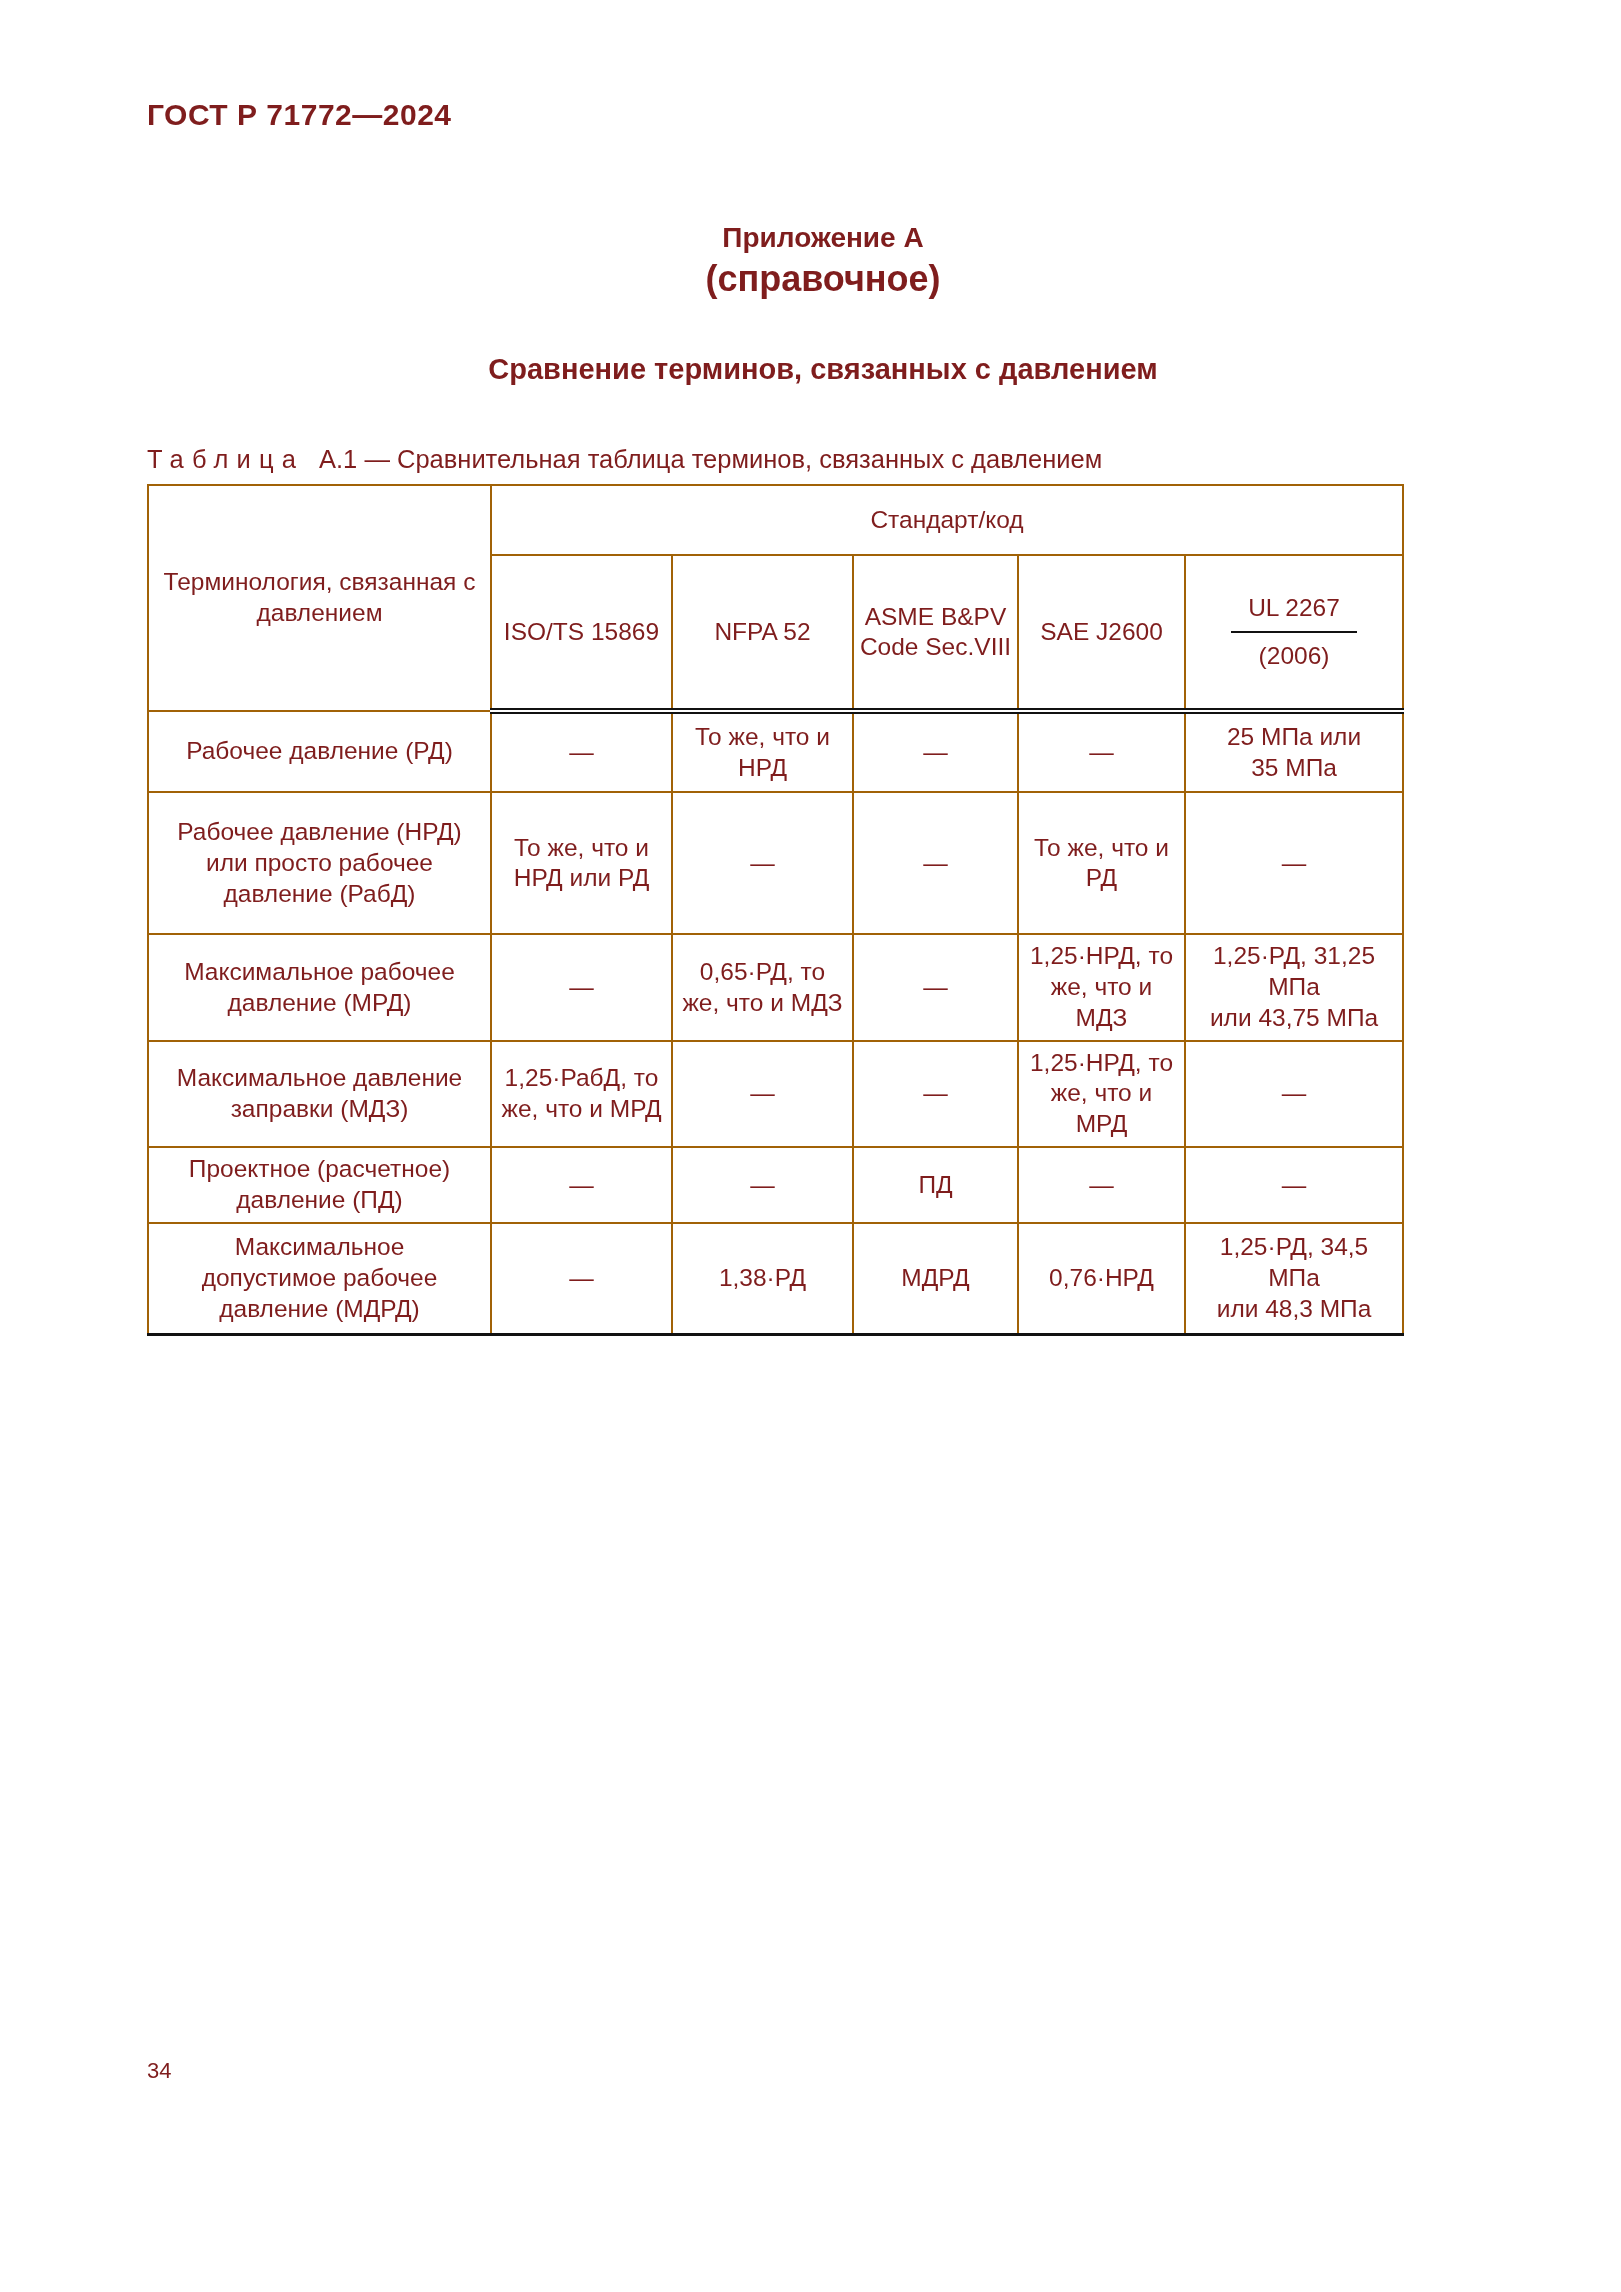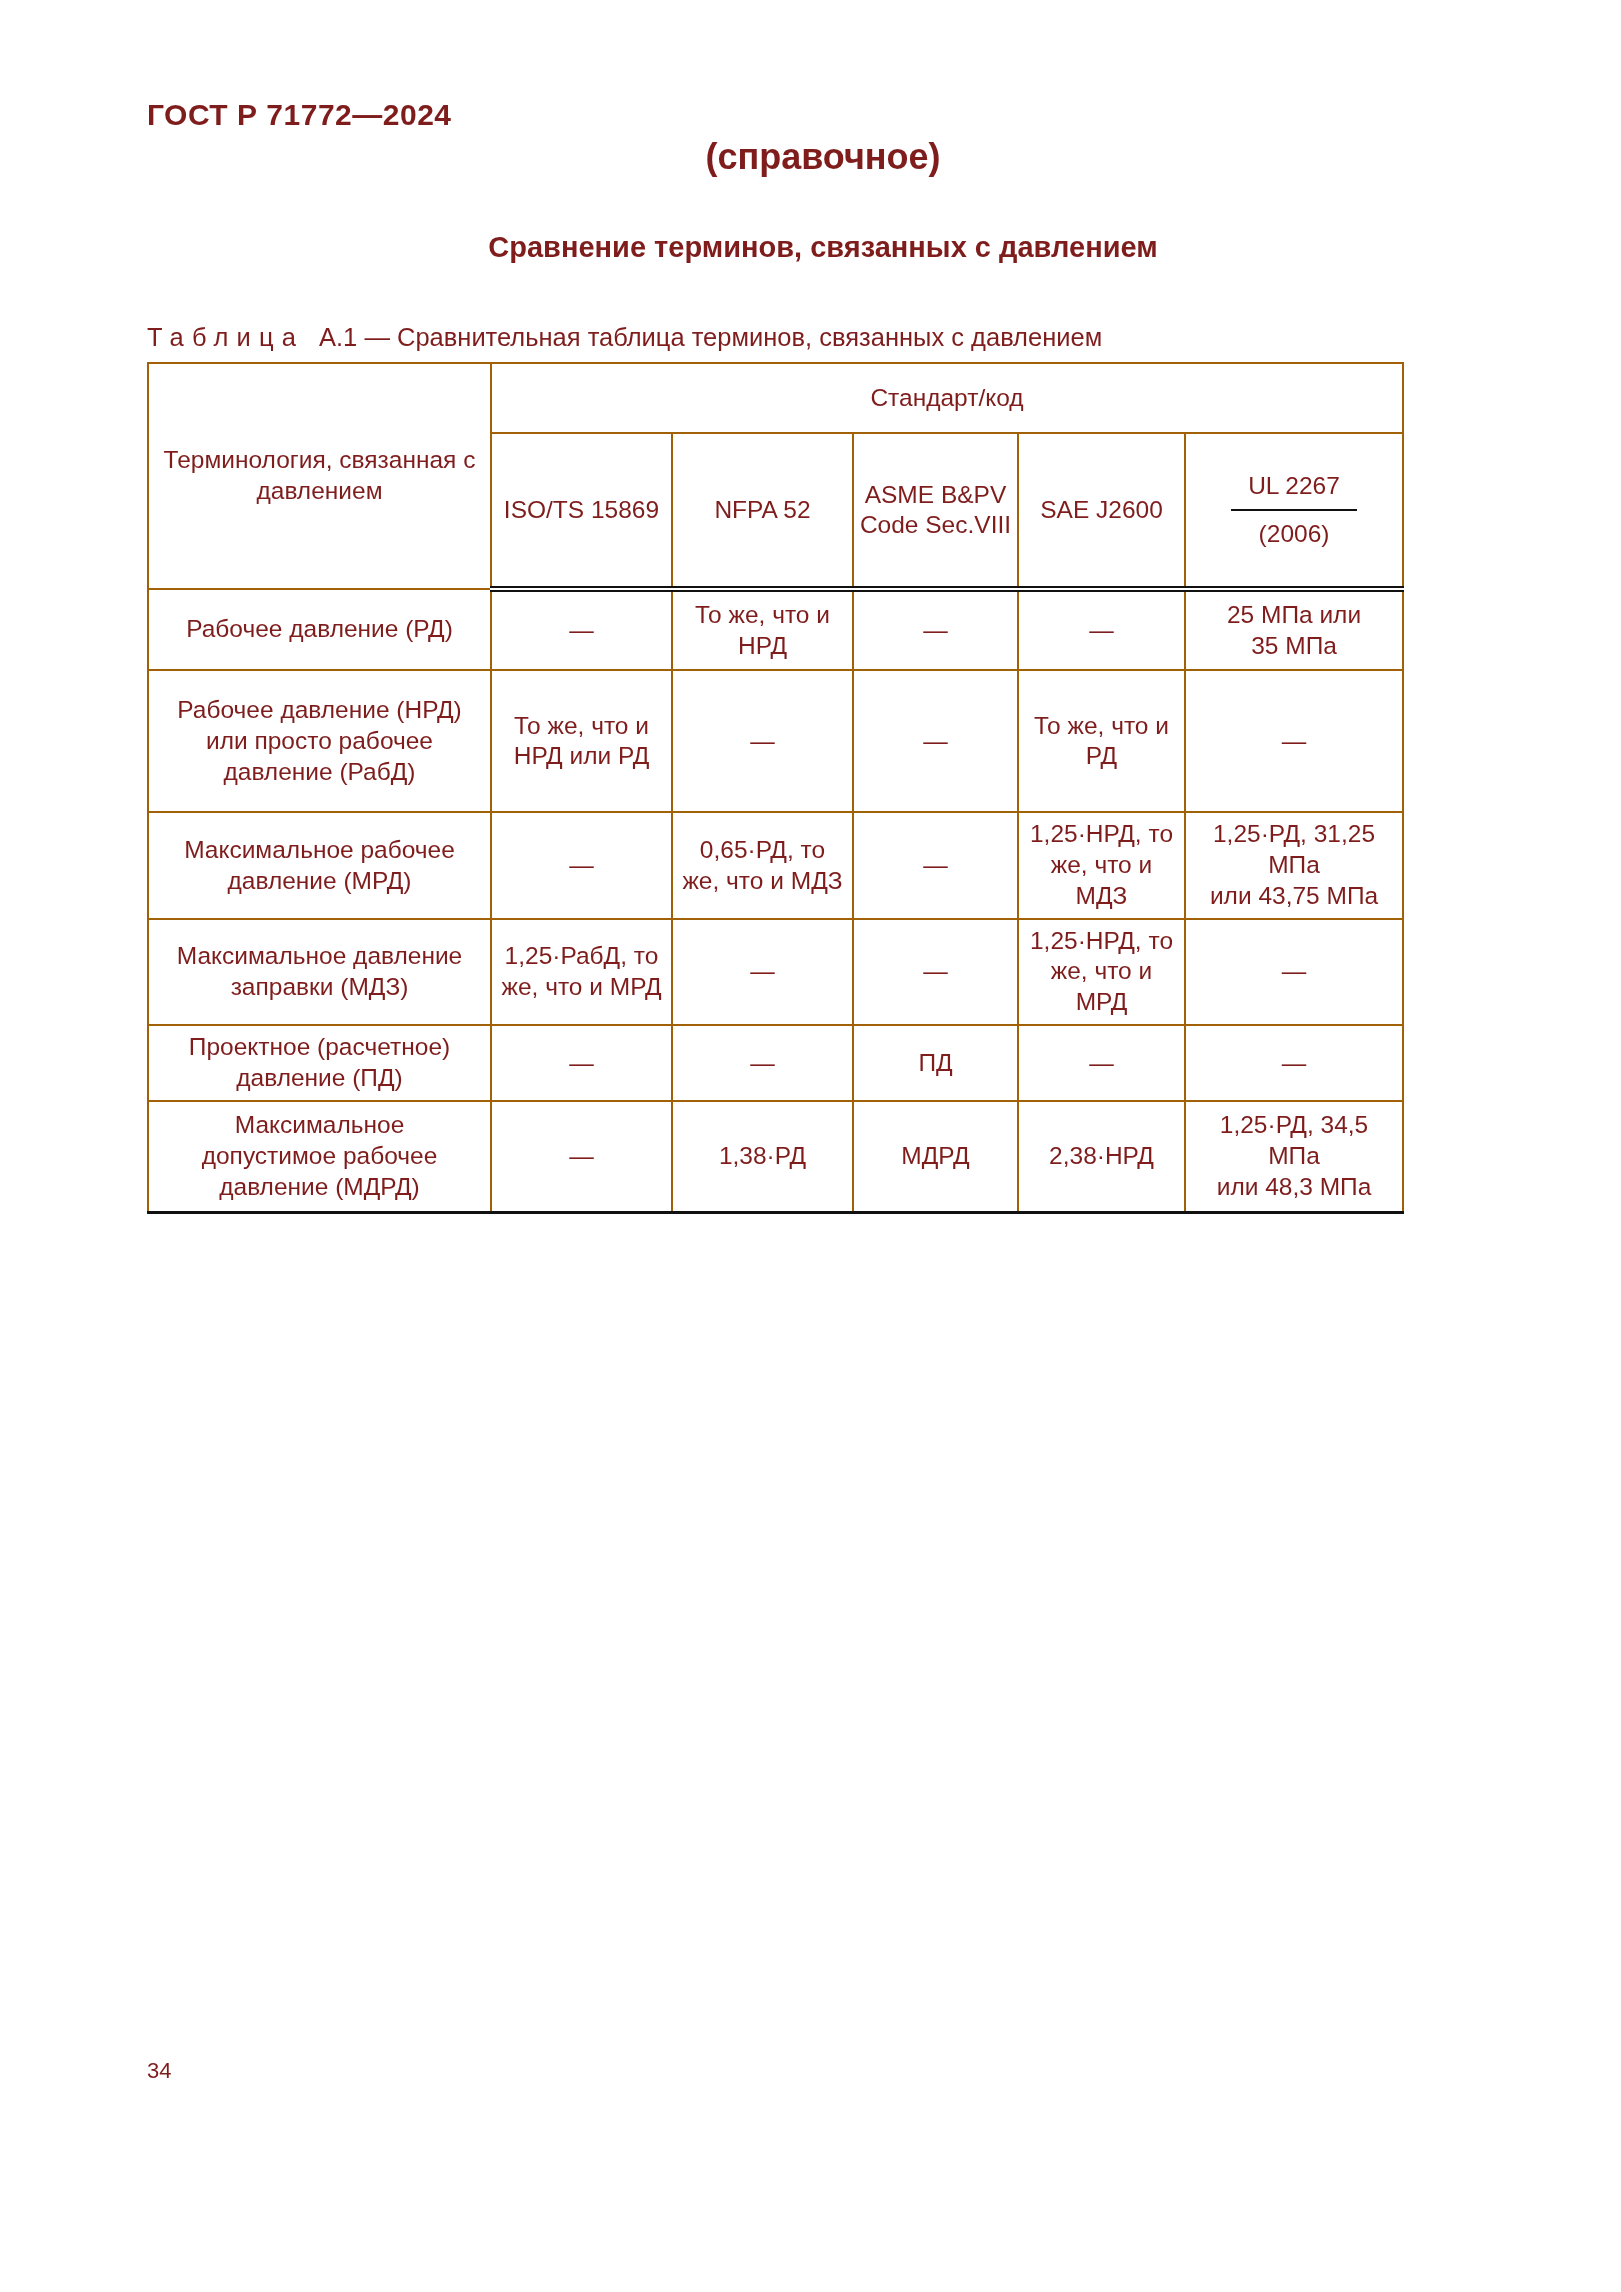--- a/index.html
+++ b/index.html
@@ -82,20 +82,21 @@
     font-size: 22px;
   }
 </style>
 </head>
 <body>
 
 <div class="page">
 
   <div class="doc-number">ГОСТ Р 71772—2024</div>
 
+  <div class="app-label">Приложение А</div>
   <div class="app-kind">(справочное)</div>
   <div class="app-title">Сравнение терминов, связанных с давлением</div>
 
   <div class="caption">
     <span class="spaced">Таблица</span>
     <span>А.1</span>
     <span>—</span>
     <span>Сравнительная таблица терминов, связанных с давлением</span>
   </div>
 
@@ -181,21 +182,21 @@
         <td>—</td>
         <td>—</td>
       </tr>
       <tr class="r6">
         <td class="term">Максимальное
 допустимое рабочее
 давление (МДРД)</td>
         <td>—</td>
         <td>1,38·РД</td>
         <td>МДРД</td>
-        <td>2,38·НРД</td>
+        <td>0,76·НРД</td>
         <td>1,25·РД, 34,5 МПа
 или 48,3 МПа</td>
       </tr>
     </tbody>
   </table>
 
   <div class="page-number">34</div>
 
 </div>
 

